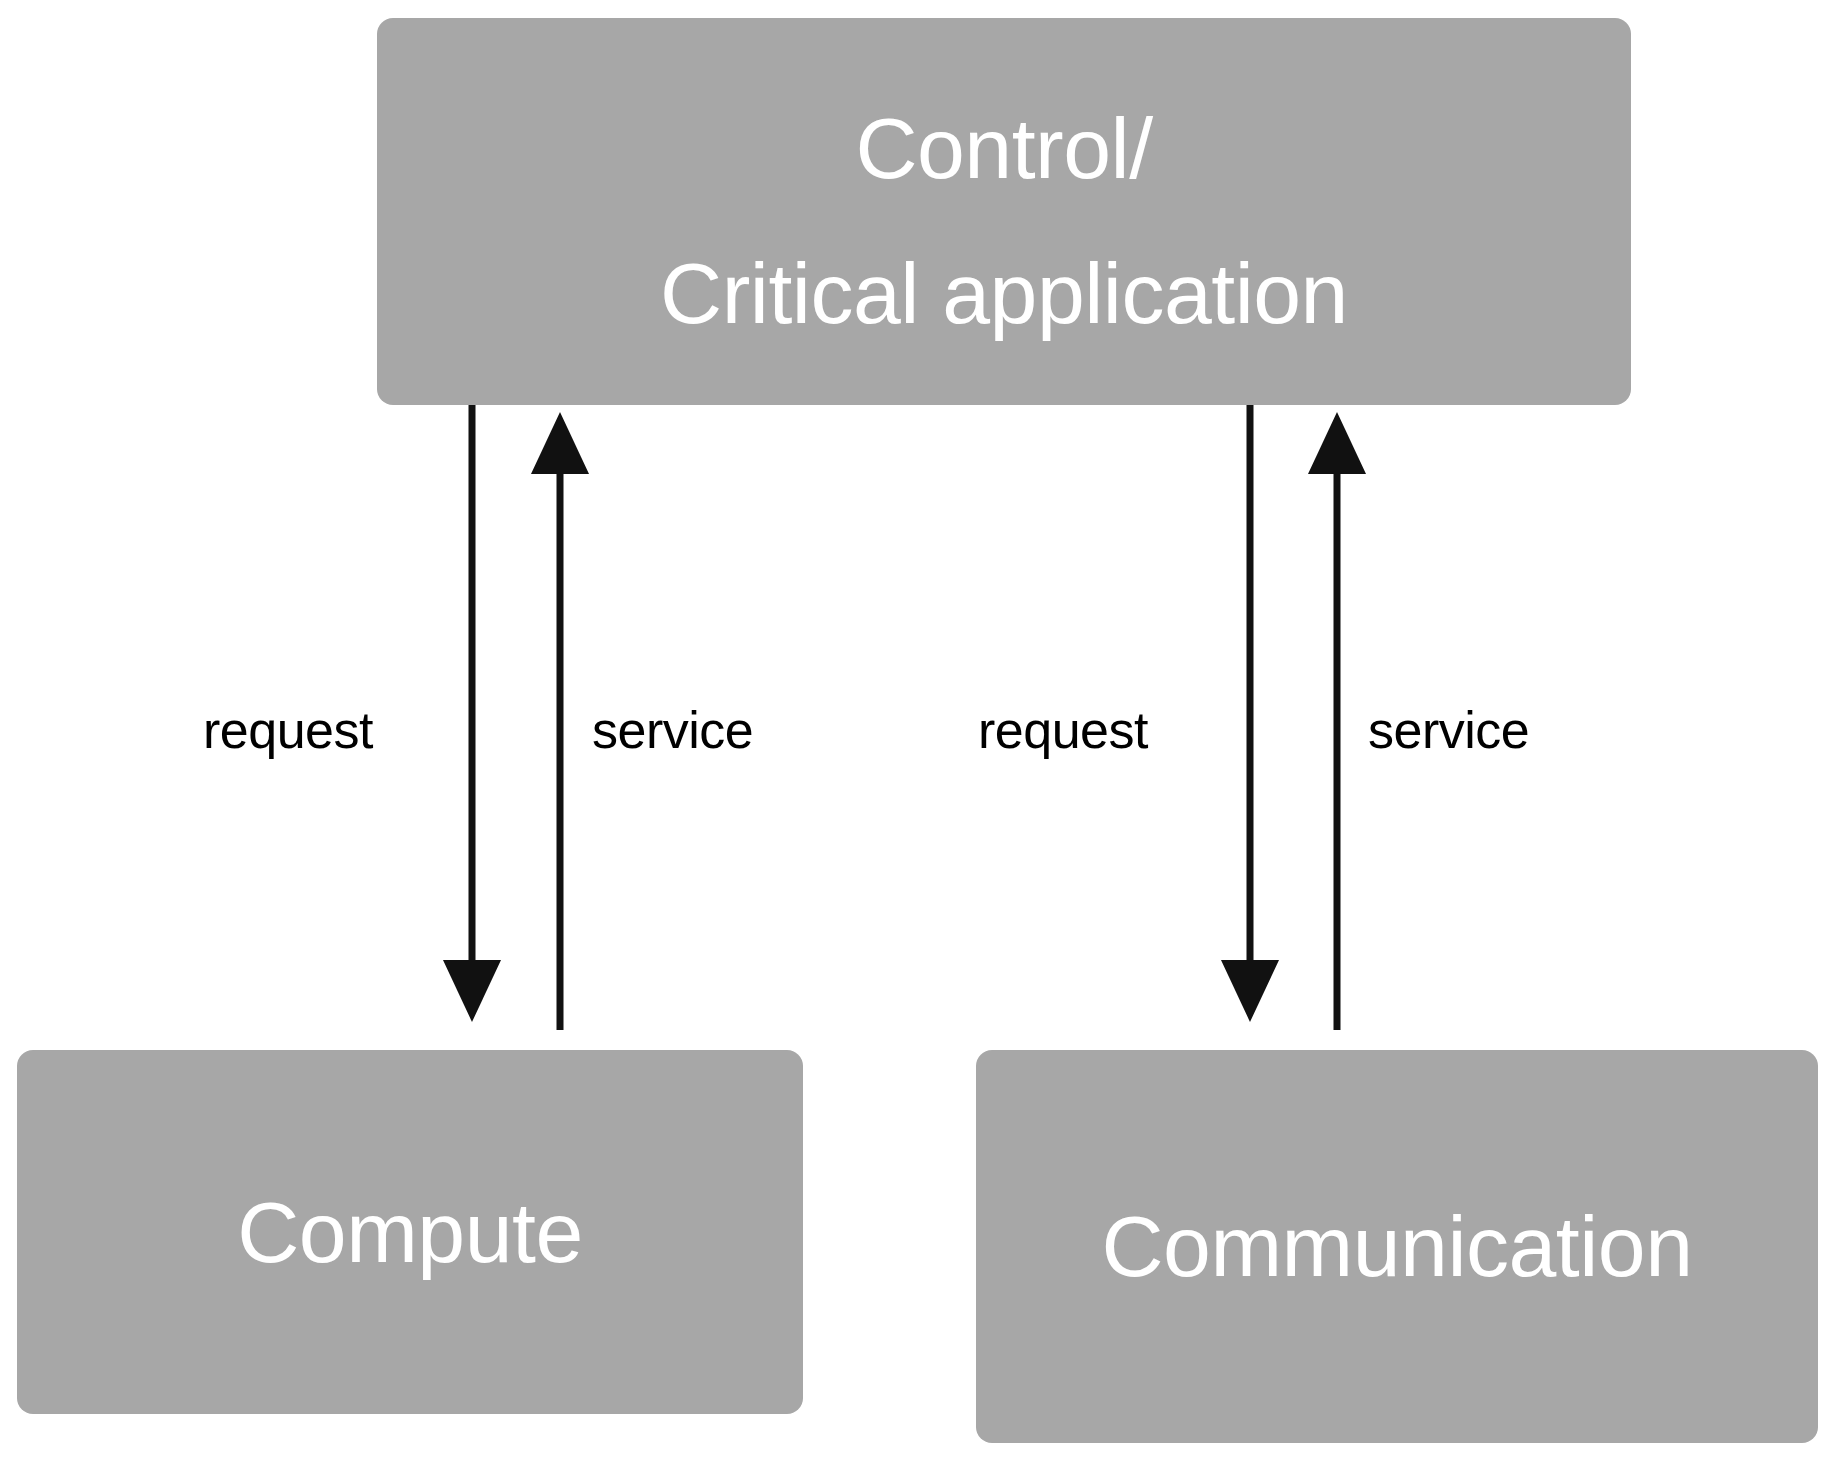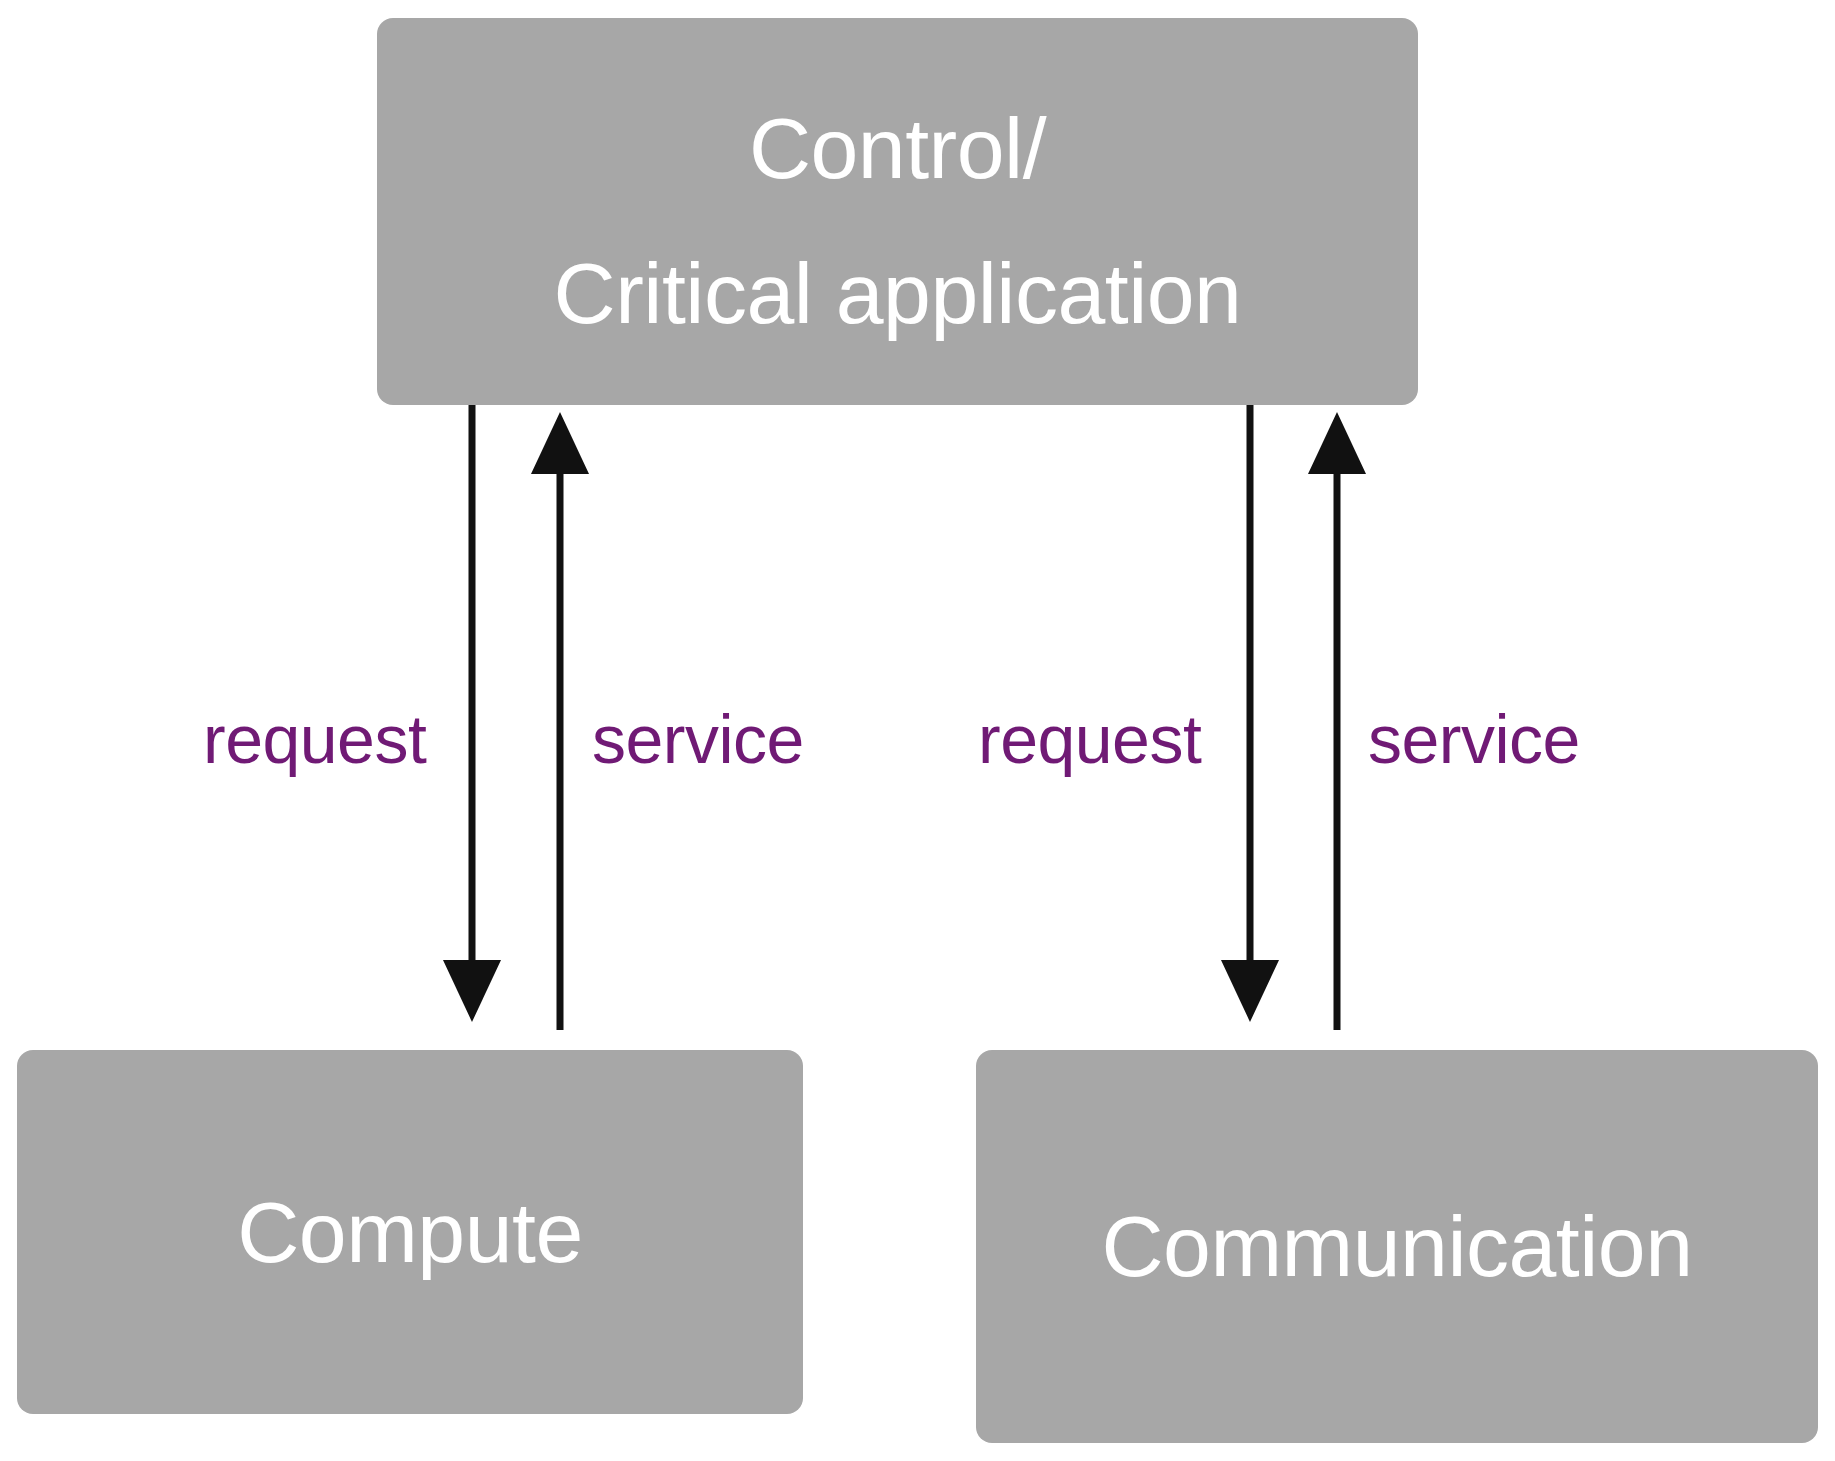--- a/index.html
+++ b/index.html
@@ -33,21 +33,21 @@
     letter-spacing: -0.5px;
   }
   .node .node-line {
     display: block;
     white-space: pre;
   }
 
   #node-control {
     left: 377px;
     top: 18px;
-    width: 1041px;
+    width: 1254px;
     height: 387px;
     font-size: 86px;
     padding-top: 18px;
   }
   #node-control .node-line + .node-line { margin-top: 34px; }
 
   #node-compute {
     left: 17px;
     top: 1050px;
     width: 786px;
@@ -67,22 +67,22 @@
   .arrow {
     position: absolute;
     overflow: visible;
   }
   .arrow line { stroke: #111111; stroke-width: 7; }
   .arrow polygon { fill: #111111; }
 
   
   .edge-label {
     position: absolute;
-    font-size: 68px;
-    color: #701a75;
+    font-size: 52px;
+    color: #000000;
     white-space: nowrap;
     letter-spacing: -0.5px;
   }
   #label-left-request   { left: 203px;  top: 700px; }
   #label-left-service   { left: 592px;  top: 700px; }
   #label-right-request  { left: 978px;  top: 700px; }
   #label-right-service  { left: 1368px; top: 700px; }
 </style>
 </head>
 <body>

